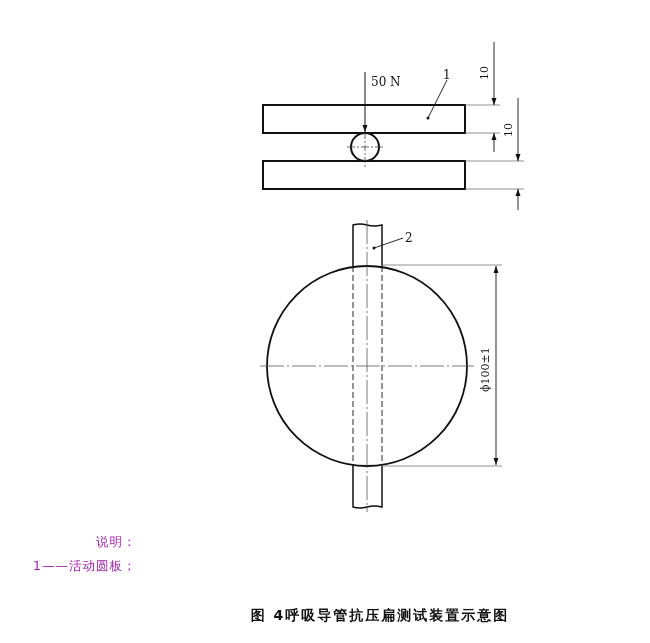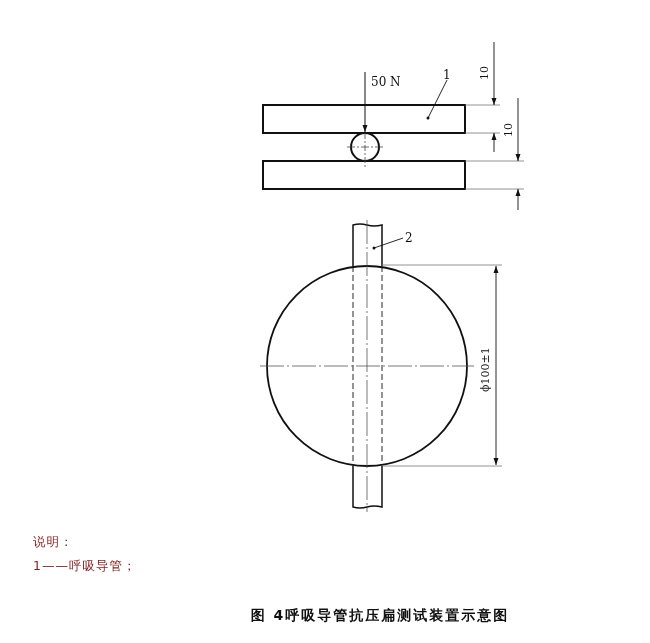--- a/index.html
+++ b/index.html
@@ -1,20 +1,20 @@
 <!DOCTYPE html>
 <html><head>
 <meta charset="utf-8">
 <style>
   html, body { margin: 0; padding: 0; background: #ffffff; }
   body { width: 650px; height: 643px; position: relative; overflow: hidden;
          font-family: "DejaVu Serif", serif; color: #111; }
   #figure { position: absolute; left: 0; top: 0; width: 650px; height: 643px; }
   .legend { position: absolute; left: 33px; top: 530px; font-size: 12.5px; line-height: 24px;
-            font-family: "DejaVu Sans", sans-serif; letter-spacing: 1px; color: #7f1d1d; }
+            font-family: "DejaVu Sans", sans-serif; letter-spacing: 1px; color: #a21caf; text-align: right; }
   .legend div { white-space: nowrap; }
   .caption { position: absolute; left: 0; width: 650px; top: 607px; text-align: center;
              font-family: "DejaVu Sans", sans-serif; font-weight: bold; font-size: 14px;
              letter-spacing: 2px; color: #111; padding-left: 110px; box-sizing: border-box; }
   .caption .num { }
   svg text { font-family: "DejaVu Serif", serif; fill: #111; }
 </style>
 </head>
 <body>
 
@@ -79,19 +79,19 @@
 
     <line x1="496" y1="366" x2="496" y2="266" stroke="#111" stroke-width="0.9" marker-end="url(#arrow)"></line>
     <line x1="496" y1="366" x2="496" y2="465" stroke="#111" stroke-width="0.9" marker-end="url(#arrow)"></line>
     <text font-size="11" font-family="DejaVu Sans, sans-serif" transform="translate(489,392) rotate(-90)">ϕ100±1</text>
   </g>
 </svg>
 
 <div class="legend">
   <div>说明：</div>
   <div>
-    <span>1</span><span>——</span><span>呼吸导管；</span>
+    <span>1</span><span>——</span><span>活动圆板；</span>
   </div>
 </div>
 
 <div class="caption">
   <span class="num">图 4</span><span>呼吸导管抗压扁测试装置示意图</span>
 </div>
 
 </body></html>

